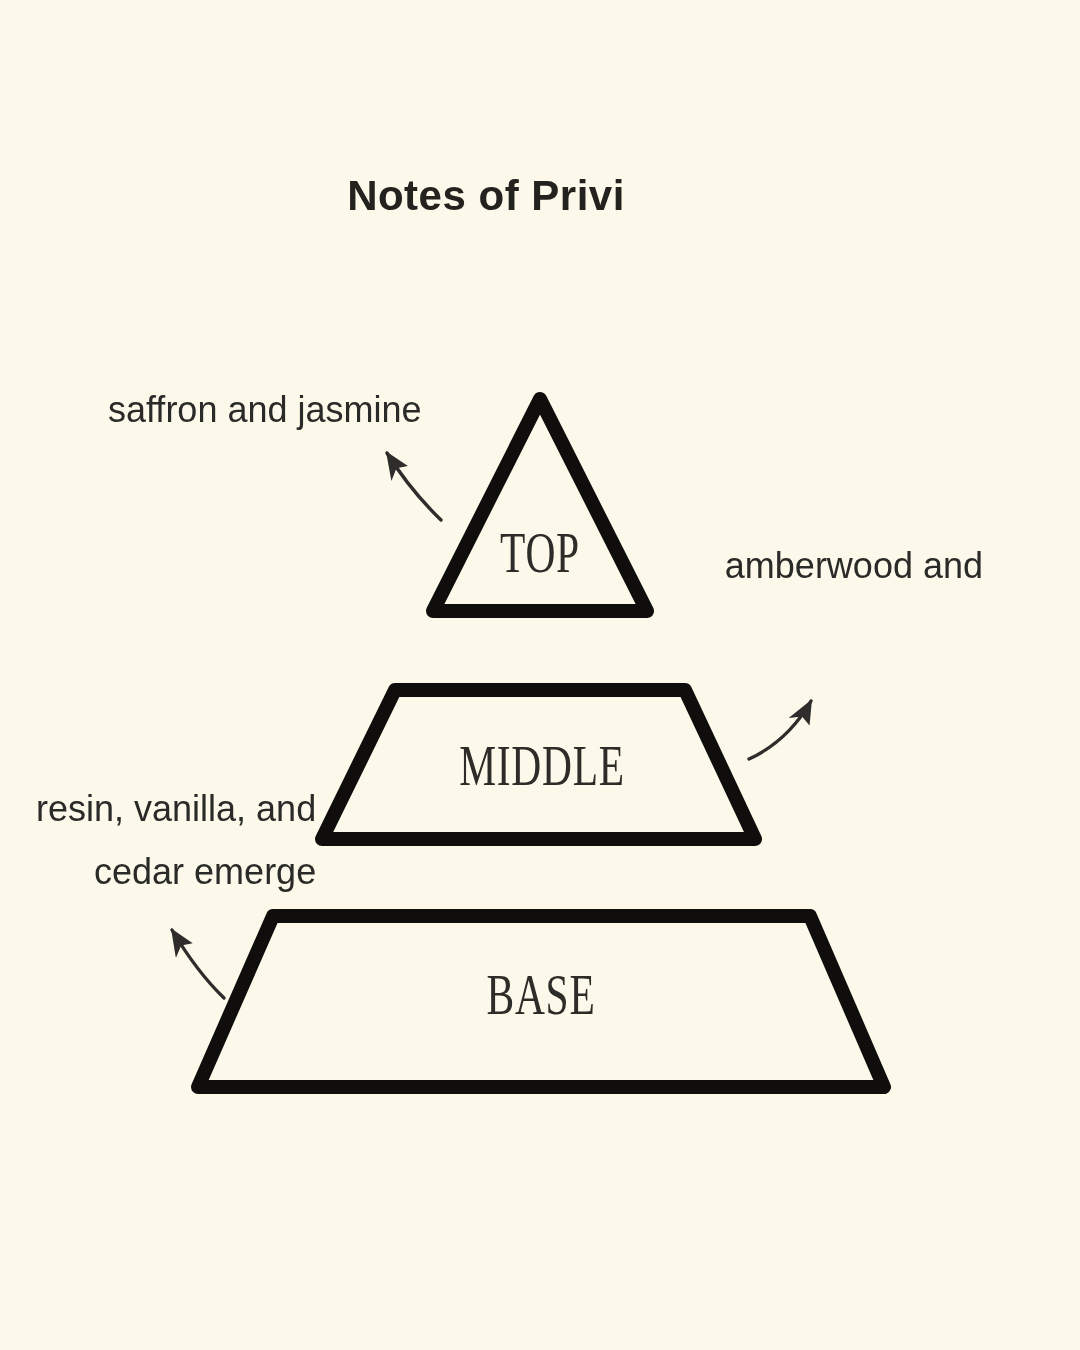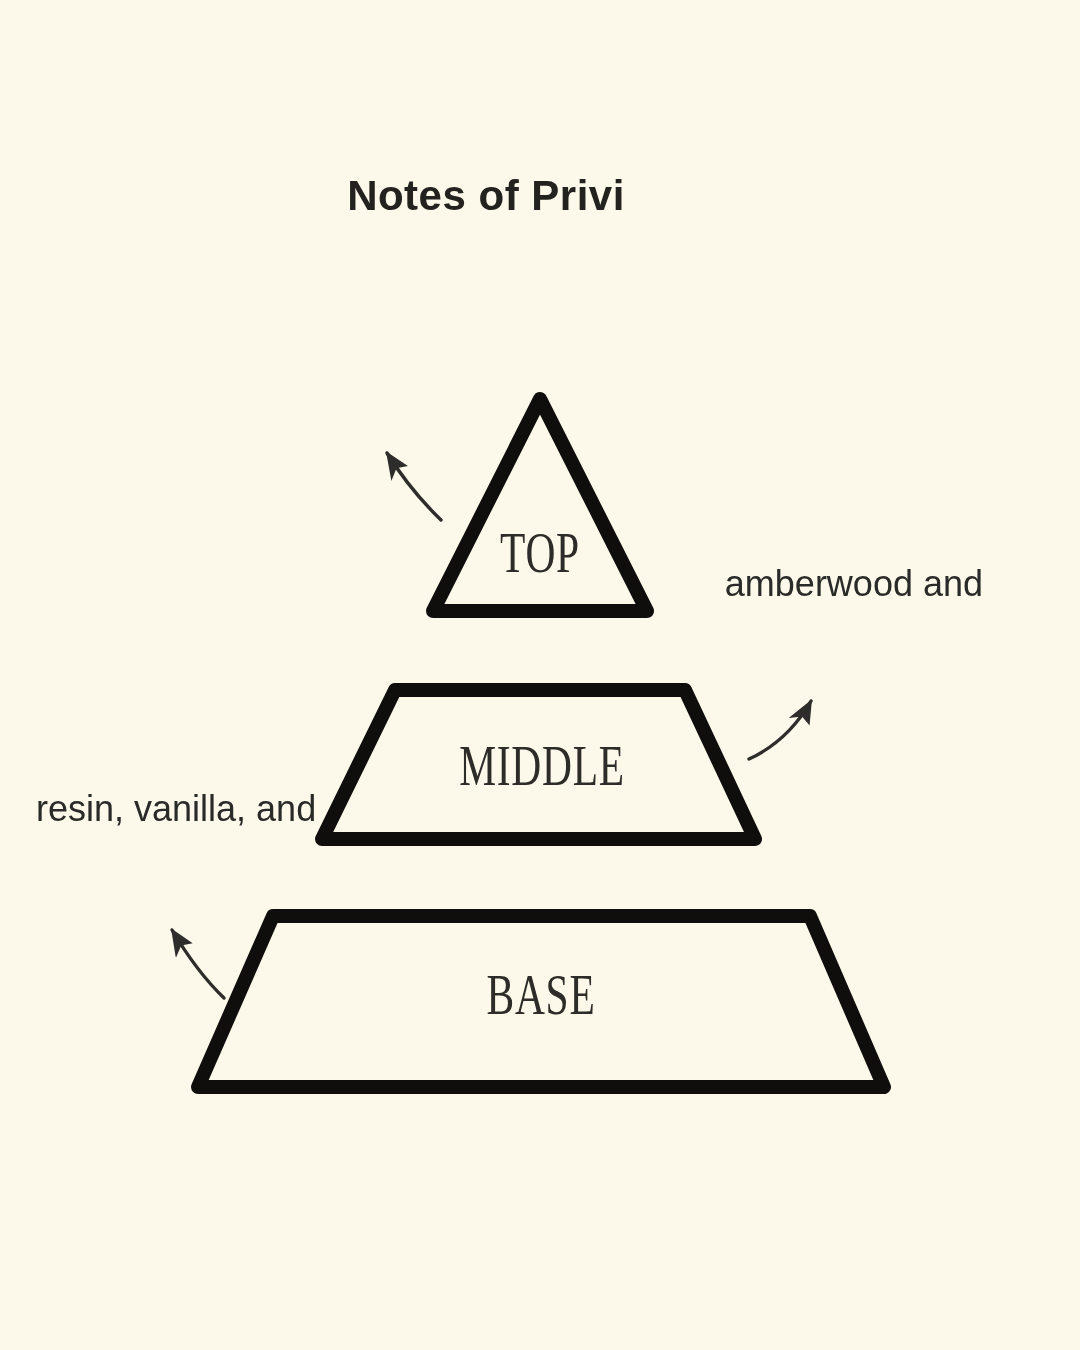--- a/index.html
+++ b/index.html
@@ -67,21 +67,21 @@
   .label-base{left:421px; top:963px; width:240px;}
   .note{
     position:absolute;
     font-size:36px;
     font-weight:400;
     line-height:63px;
     color:var(--annotation-text);
     white-space:nowrap;
   }
   .note-top{left:108px; top:378px;}
-  .note-middle{right:97px; top:552px; text-align:right;}
+  .note-middle{right:97px; top:534px; text-align:right;}
   .note-base{left:36px; top:777px; text-align:right;}
 </style>
 </head>
 <body>
 
 <div class="stage">
 
   <div class="page-title">Notes of Privi</div>
 
   <svg class="diagram-svg" viewBox="0 0 1080 1350" xmlns="http://www.w3.org/2000/svg">
@@ -97,22 +97,26 @@
 
     <path class="arrow" marker-end="url(#arrowhead)" d="M 441 520 Q 410 490 387 453"></path>
     <path class="arrow" marker-end="url(#arrowhead)" d="M 749 759 Q 788 741 811 701"></path>
     <path class="arrow" marker-end="url(#arrowhead)" d="M 224 998 Q 197 972 172 930"></path>
   </svg>
 
   <div class="level-label label-top">TOP</div>
   <div class="level-label label-middle">MIDDLE</div>
   <div class="level-label label-base">BASE</div>
 
+  <div class="note note-top">
+    <div>saffron and jasmine</div>
+  </div>
 
   <div class="note note-middle">
     <div>amberwood and</div>
   </div>
 
   <div class="note note-base">
     <div>resin, vanilla, and</div>
+    <div>cedar emerge</div>
   </div>
 
 </div>
 
 </body></html>

